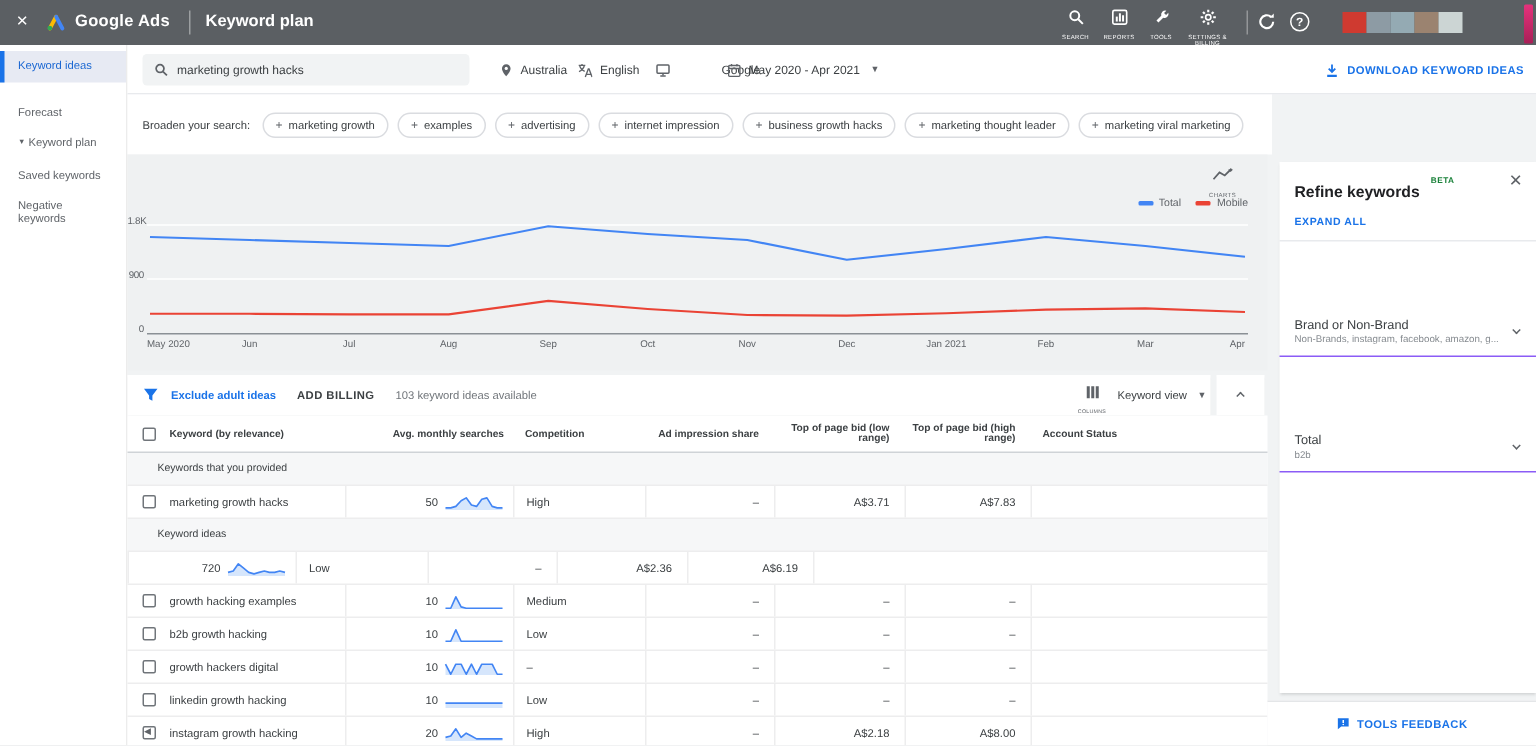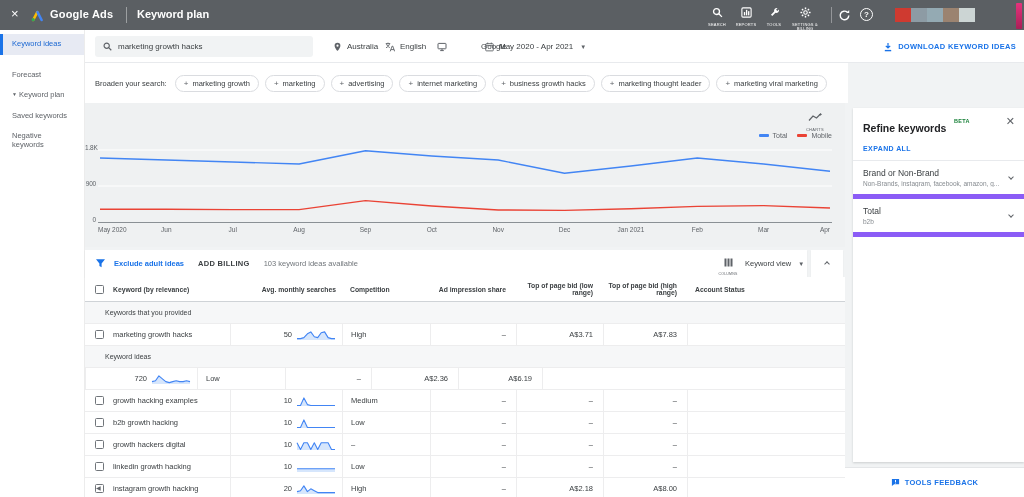--- a/index.html
+++ b/index.html
@@ -107,21 +107,21 @@
 
   
   #refine { position:absolute; left:853px; top:108px; width:171px; height:354px; background:#fff;
             box-shadow:0 1px 2px rgba(60,64,67,.2);}
   #refine-title-row { position:relative; padding:10px 10px 0 10px;}
   #refine-title { font-size:10.5px; font-weight:bold; color:#202124; display:inline;}
   #beta { font-size:5.5px; font-weight:bold; color:#188038; letter-spacing:.3px; vertical-align:top; margin-left:3px;}
   #refine-close { position:absolute; right:9px; top:8px; font-size:11px; color:#5f6368; cursor:pointer; line-height:11px;}
   #expand-all { padding:9px 10px 8px 10px; font-size:7px; font-weight:bold; letter-spacing:.4px; color:#1a73e8; cursor:pointer;
                 border-bottom:1px solid #e8eaed;}
-  .rgroup { position:relative; padding:7px 24px 7px 10px; border-bottom:5px solid #8b5cf6; cursor:pointer;}
+  .rgroup { position:relative; padding:7px 24px 7px 10px; border-bottom:1px solid #8b5cf6; cursor:pointer;margin-top:43px;}
   .rgroup .gt { font-size:8.5px; color:#3c4043;}
   .rgroup .gs { font-size:6.5px; color:#868b90; margin-top:2px; white-space:nowrap; overflow:hidden;}
   .rgroup .vchev { position:absolute; right:11px; top:14px;}
   #feedback { position:absolute; left:845px; top:467px; width:179px; height:30px; background:#fff; border-top:1px solid #e4e6e8;
               display:flex; align-items:center; justify-content:center; gap:5px; color:#1a73e8; font-size:7.5px;
               font-weight:bold; letter-spacing:.3px; cursor:pointer;}
 </style>
 </head>
 <body>
 
@@ -265,29 +265,29 @@
 
   <div id="broaden">
     <span id="broaden-label">Broaden your search:</span>
     <span id="chips">
         <span class="chip">
           <span class="plus">+</span>
           <span>marketing growth</span>
         </span>
         <span class="chip">
           <span class="plus">+</span>
-          <span>marketing</span>
+          <span>examples</span>
         </span>
         <span class="chip">
           <span class="plus">+</span>
           <span>advertising</span>
         </span>
         <span class="chip">
           <span class="plus">+</span>
-          <span>internet marketing</span>
+          <span>internet impression</span>
         </span>
         <span class="chip">
           <span class="plus">+</span>
           <span>business growth hacks</span>
         </span>
         <span class="chip">
           <span class="plus">+</span>
           <span>marketing thought leader</span>
         </span>
         <span class="chip">

